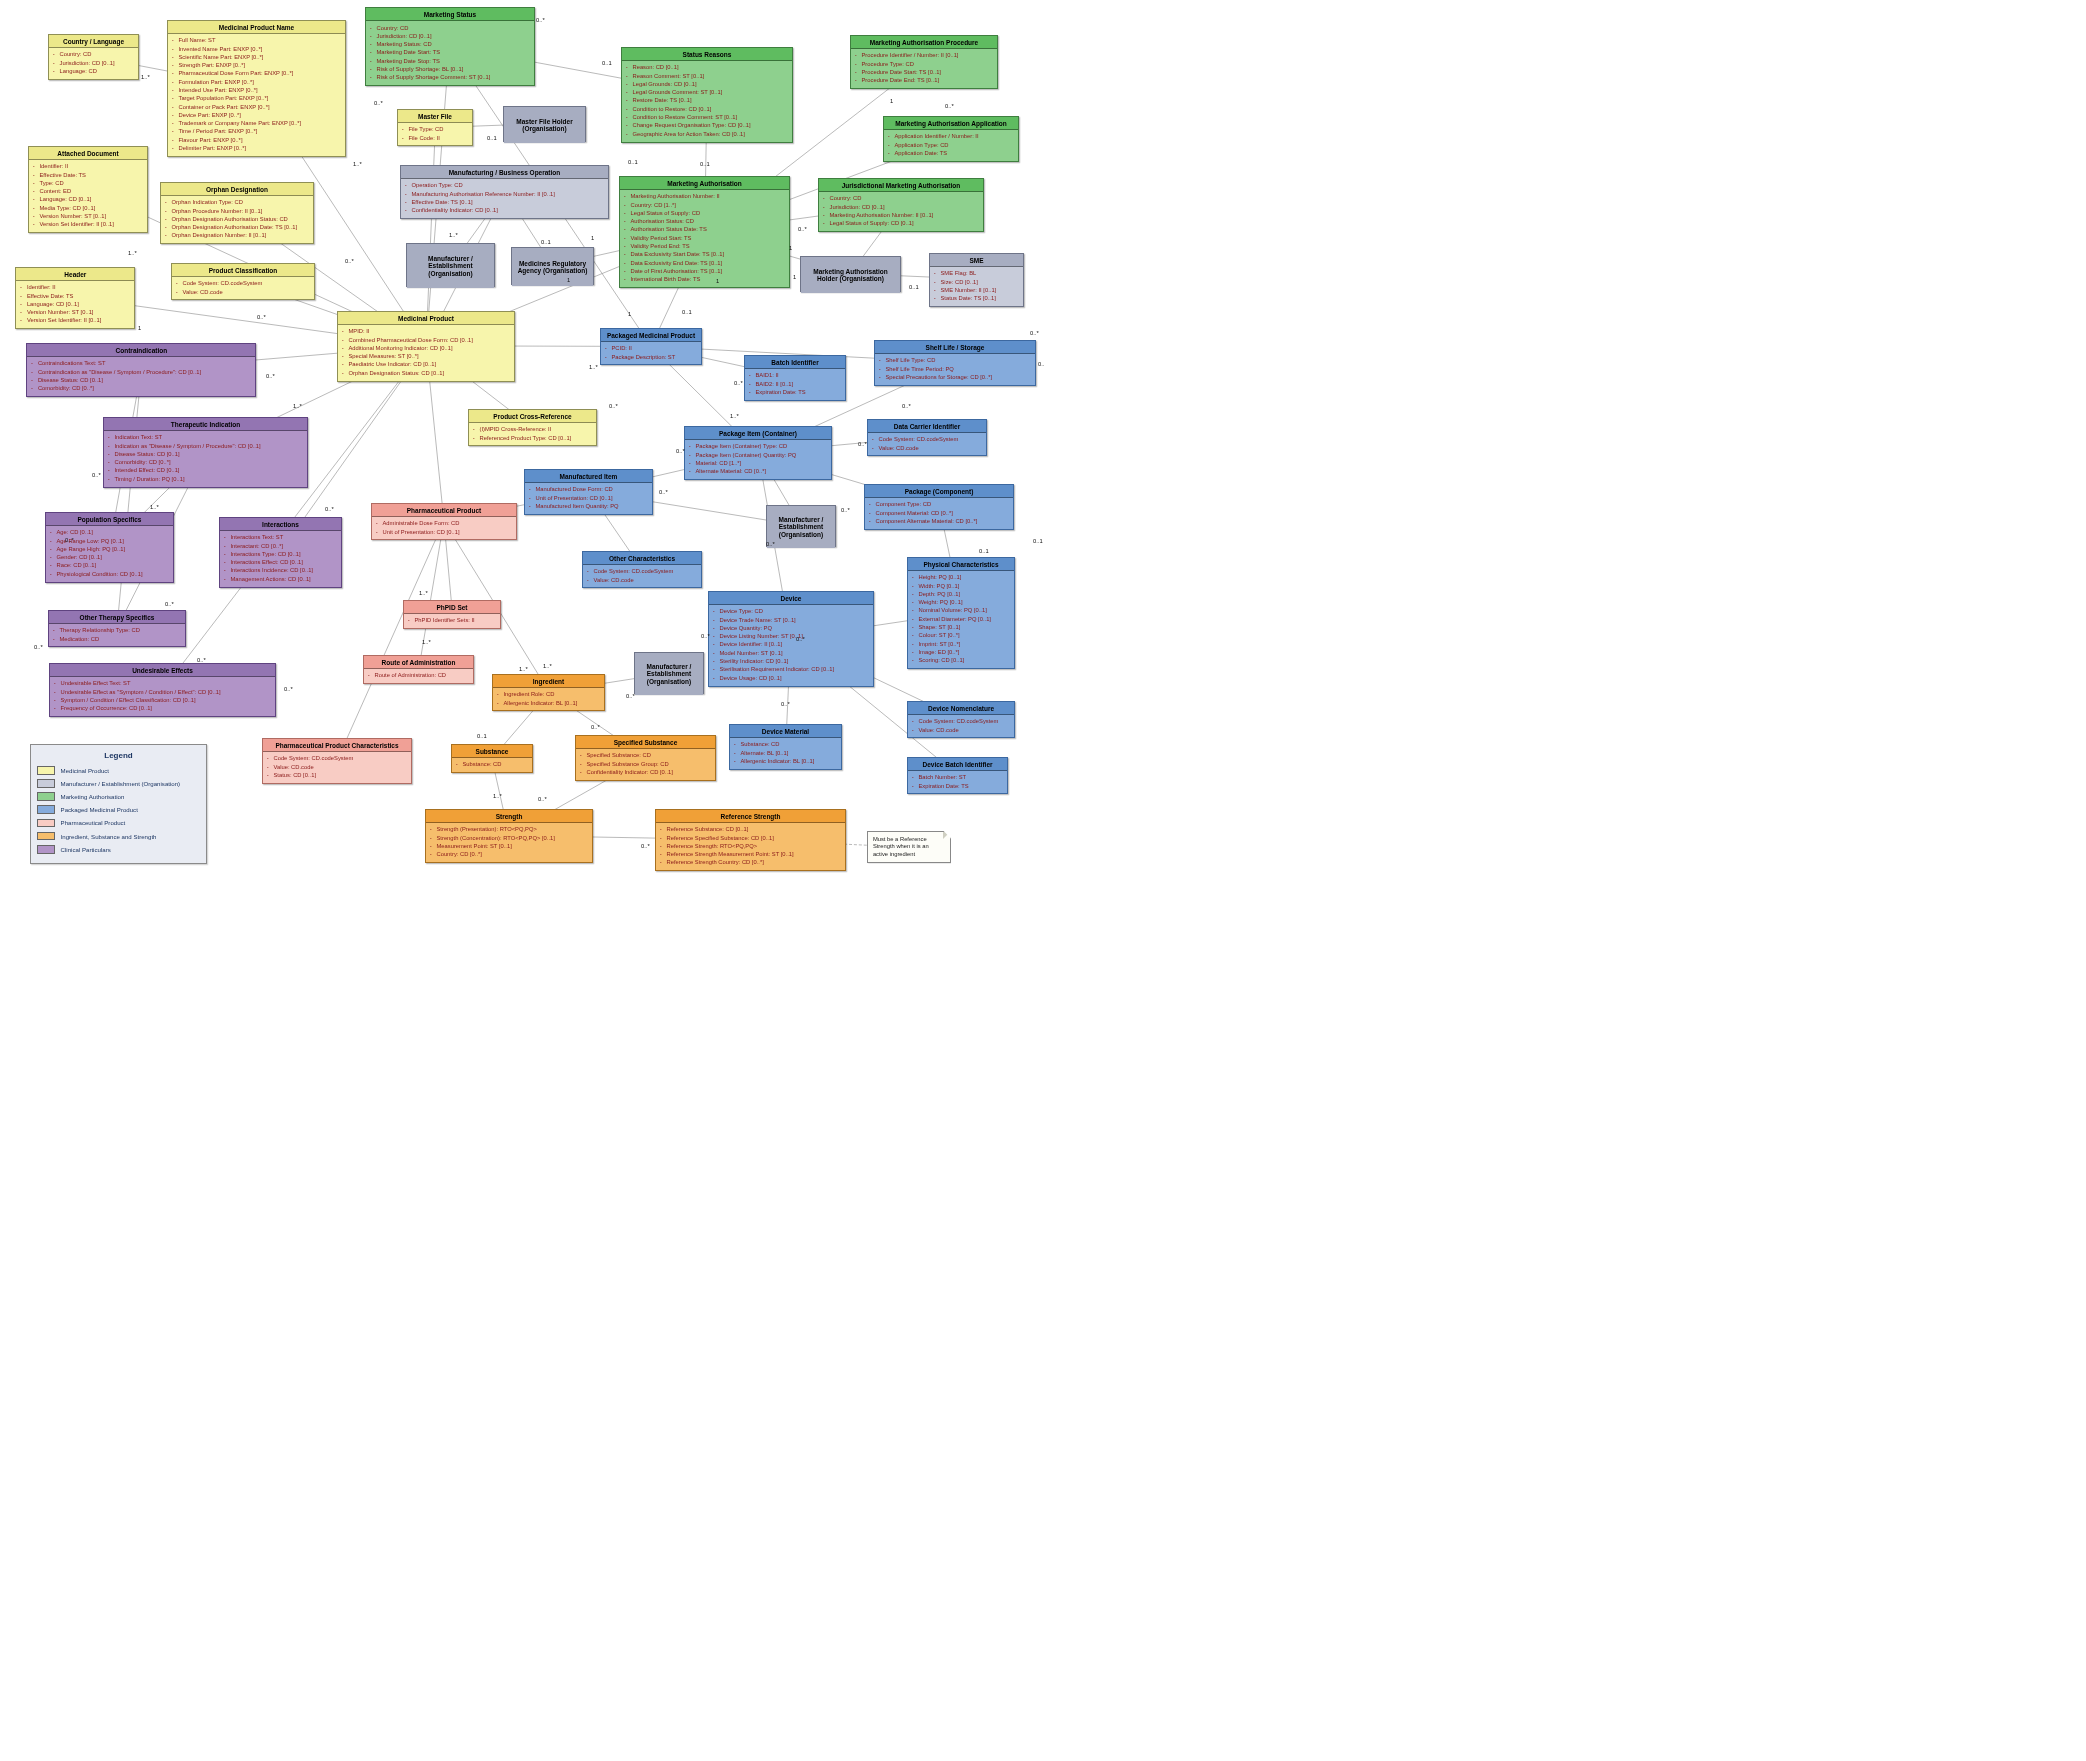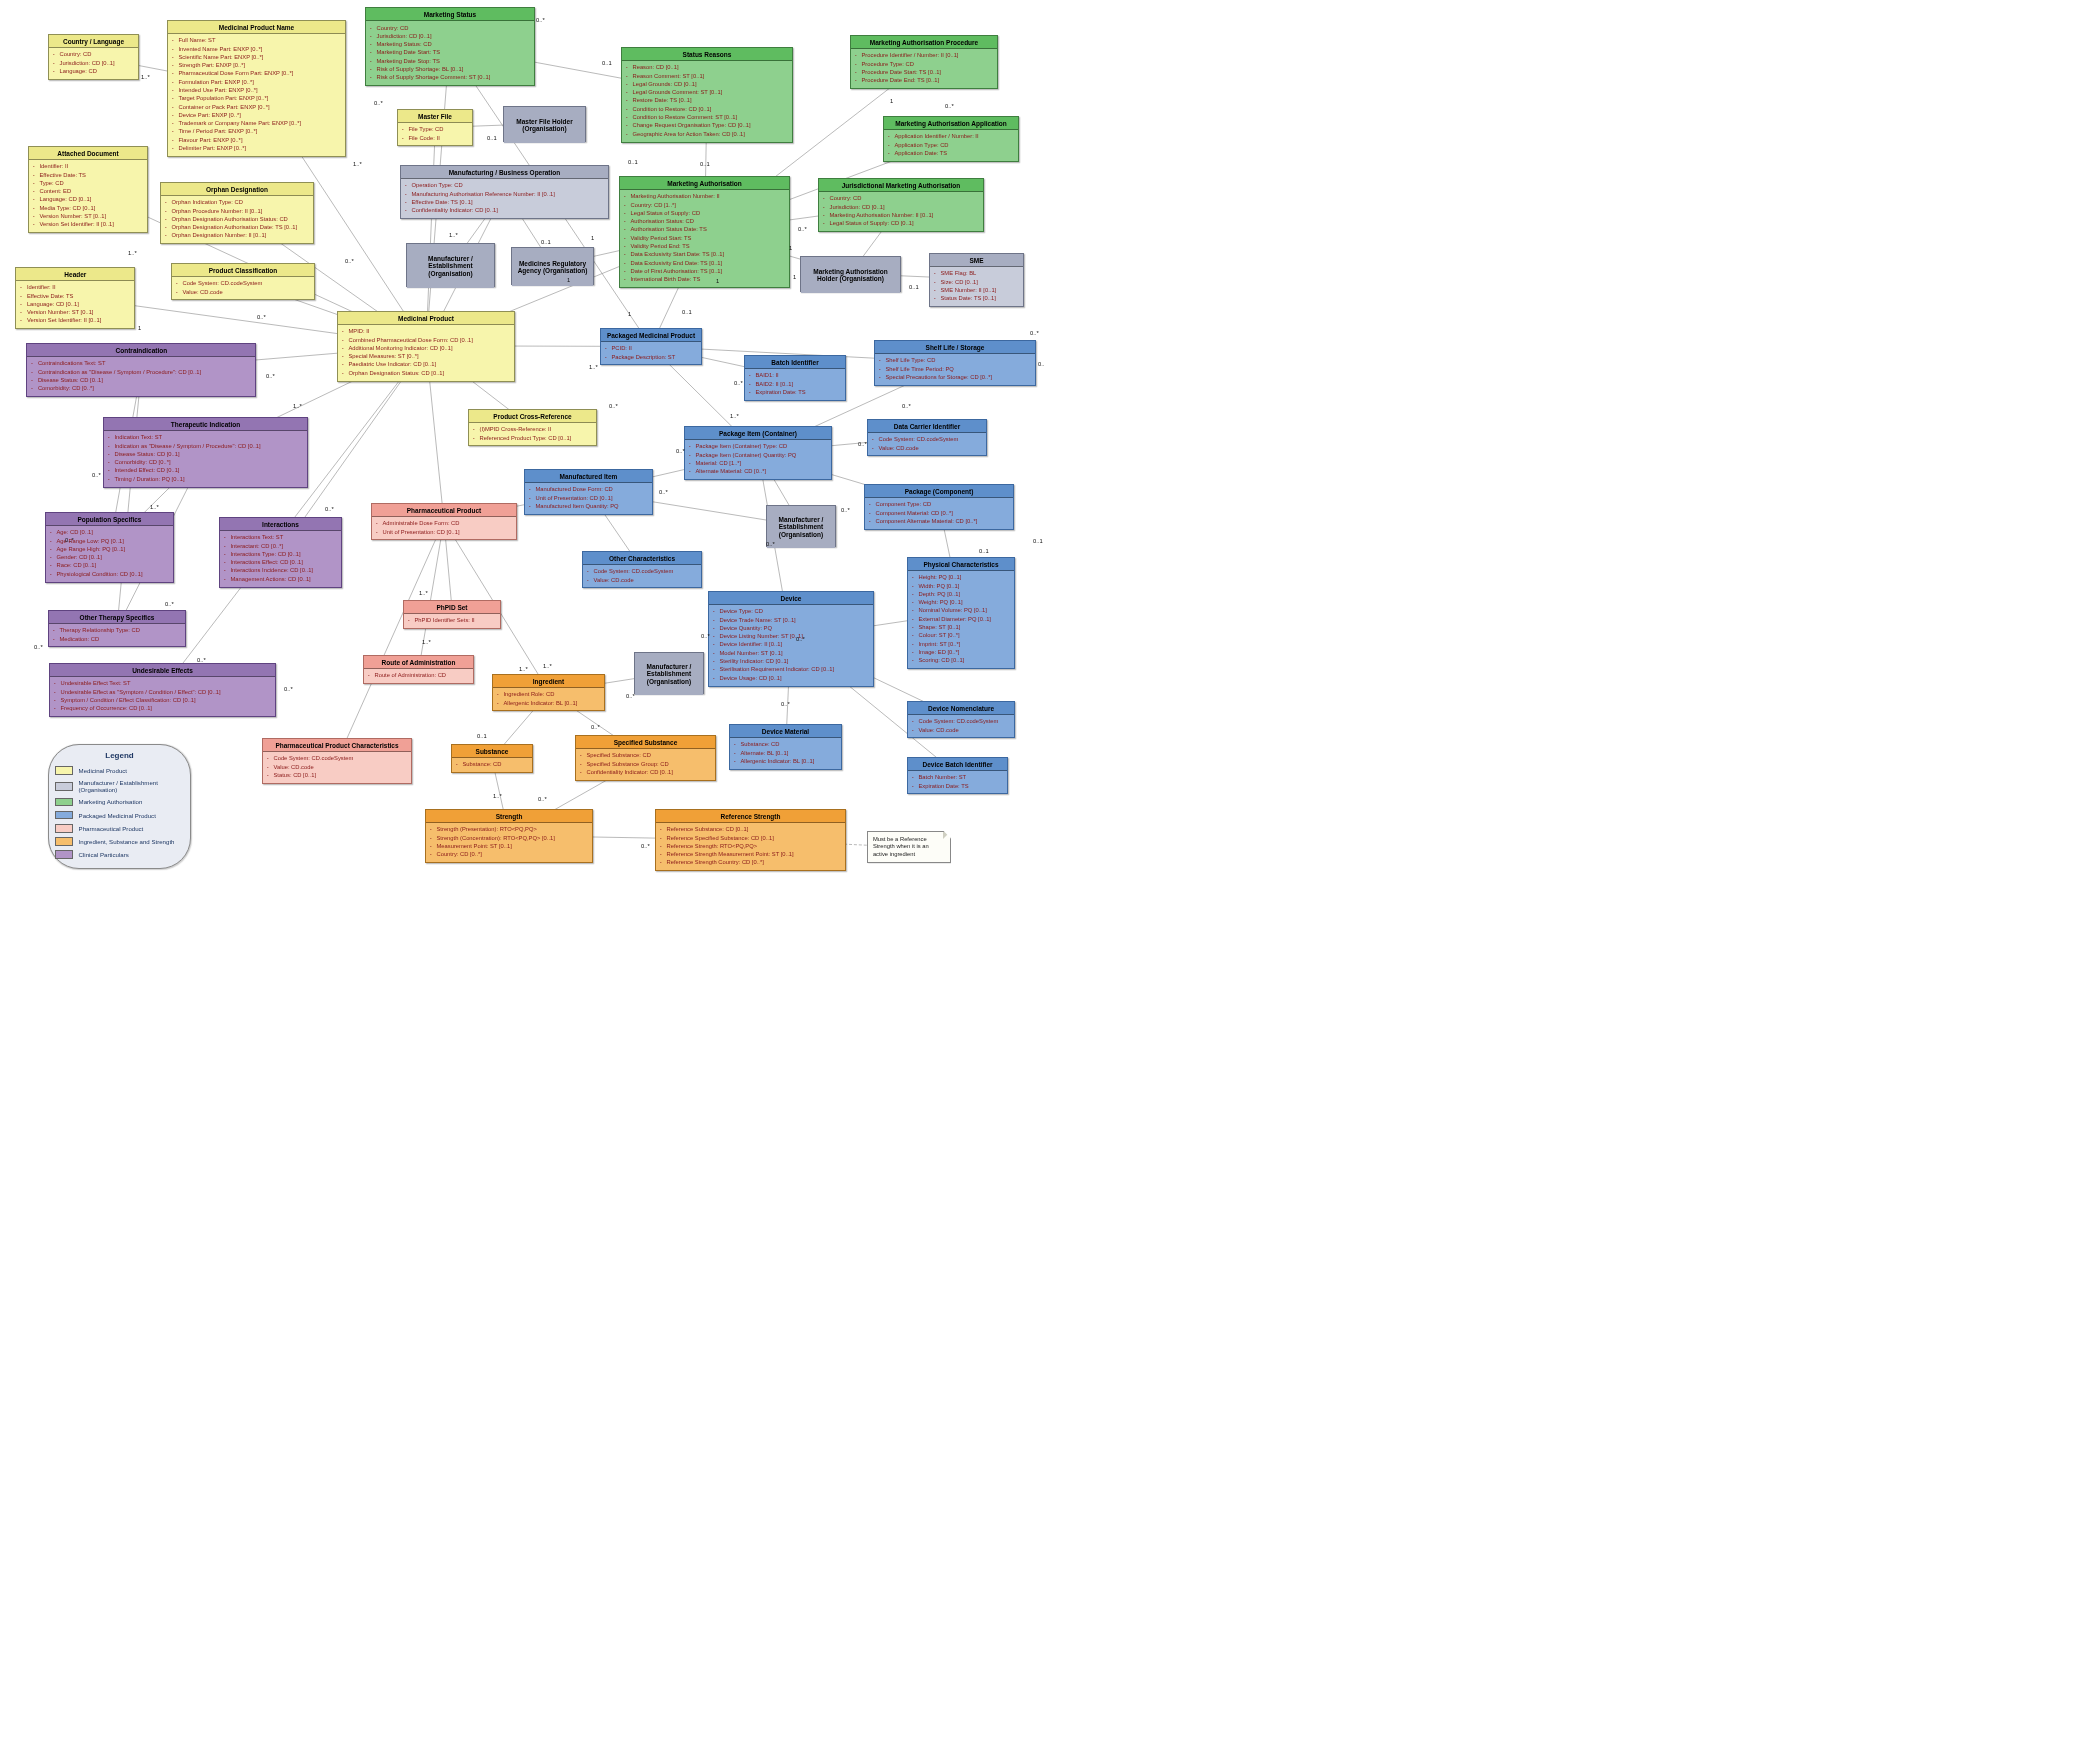--- a/index.html
+++ b/index.html
@@ -106,21 +106,21 @@
       <line x1="335" y1="734.5" x2="178" y2="889.5" class="wire"></line>
       <line x1="230" y1="601" x2="178" y2="889.5" class="wire"></line>
       <line x1="335" y1="734.5" x2="190" y2="1022.5" class="wire"></line>
       <line x1="230" y1="601" x2="190" y2="1022.5" class="wire"></line>
     </svg>
 
   <div class="note" id="box-note" style="left: 867px; top: 831px; width: 84px;">
     <span>Must be a Reference Strength when it is an active ingredient</span>
   </div>
 
-  <div class="legend" id="legend" style="left: 48px; top: 744px; width: 143px; border-radius: 31px;">
+  <div class="legend" id="legend" style="left: 30px; top: 744px; width: 177px;">
     <div class="legend-title">Legend</div>
     <div id="legend-rows">
         <div class="legend-row">
           <span class="legend-swatch" style="background: rgb(247, 245, 172);"></span>
           <span class="legend-label">Medicinal Product</span>
         </div>
         <div class="legend-row">
           <span class="legend-swatch" style="background: rgb(200, 204, 218);"></span>
           <span class="legend-label">Manufacturer / Establishment (Organisation)</span>
         </div>

